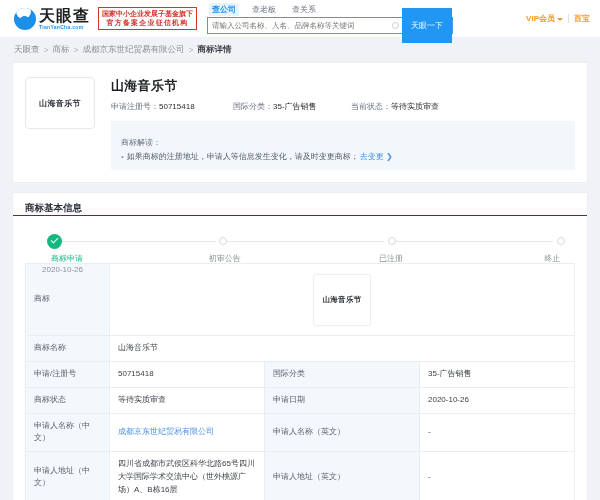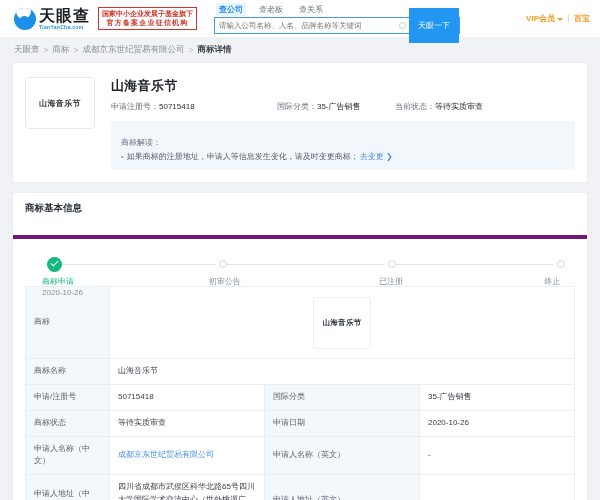--- a/index.html
+++ b/index.html
@@ -73,21 +73,21 @@
   .gov-badge span {
     display: block;
     font-size: 7px;
     color: #d0342c;
     font-weight: bold;
     white-space: nowrap;
   }
   .gov-badge .b2 { letter-spacing: 1.2px; }
 
   .search-area {
-    margin-left: 17px;
+    margin-left: 10px;
     flex: 0 0 auto;
     width: 246px;
     position: relative;
   }
   .search-tabs {
     display: flex;
     gap: 10px;
     margin-bottom: 1px;
     padding-left: 2px;
   }
@@ -213,21 +213,21 @@
   }
   .tm-meta {
     display: flex;
     font-size: 8px;
     color: #3d424a;
     margin-bottom: 9px;
     gap: 0;
   }
   .tm-meta .m-item { white-space: nowrap; }
   .tm-meta .m-item:nth-child(1) { width: 122px; }
-  .tm-meta .m-item:nth-child(2) { width: 118px; margin-left: 44px; }
+  .tm-meta .m-item:nth-child(2) { width: 118px; }
   .tm-meta .m-label { color: #6b7280; }
   .tm-meta .m-value { color: #2b2f36; }
 
   .notice-box {
     background: #f2f7fc;
     padding: 7px 10px;
     font-size: 8px;
     color: #5b6169;
     line-height: 1.7;
   }
@@ -240,25 +240,25 @@
   }
   .notice-link {
     color: #4a90e2;
     margin-left: 1px;
     cursor: pointer;
     white-space: nowrap;
   }
 
   
   .section-head {
-    padding: 9px 12px 20px 12px;
+    padding: 9px 12px 0 12px;
     font-size: 9.5px;
     font-weight: bold;
     color: #2b2f36;
-    border-bottom: 4px solid #701a75;
+    border-bottom: 1px solid #701a75;
   }
   .section-body { padding: 13px 12px 0 12px; }
 
   
   .stepper {
     display: flex;
     padding: 4px 22px 0 22px;
     margin-bottom: 14px;
   }
   .step { flex: 1; position: relative; }
@@ -296,21 +296,21 @@
   .step-label {
     position: absolute;
     top: 20px;
     left: 0;
     font-size: 8px;
     white-space: nowrap;
     transform: translateX(-22%);
   }
   .step:first-child .step-label { transform: translateX(-12%); }
   .step:last-child .step-label { transform: translateX(-55%); }
-  .step-name { color: #8a9099; display: block; }
+  .step-name { color: #8a9099; display: block; text-align: right; }
   .step.active .step-name { color: #12b87f; }
   .step-date {
     display: block;
     color: #8a9099;
     margin-top: 1px;
   }
   .step.active .step-date { color: #8a9099; }
 
   
   .info-table {

